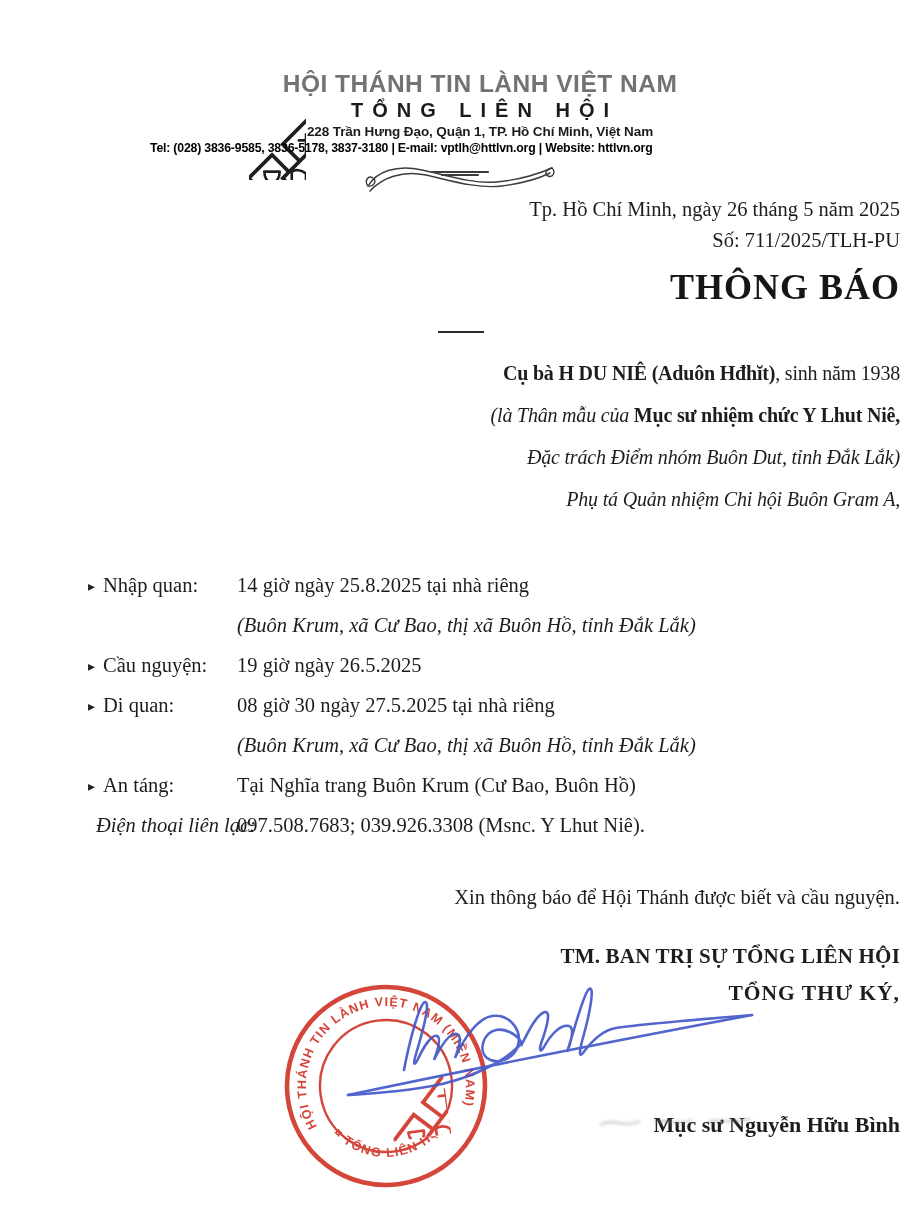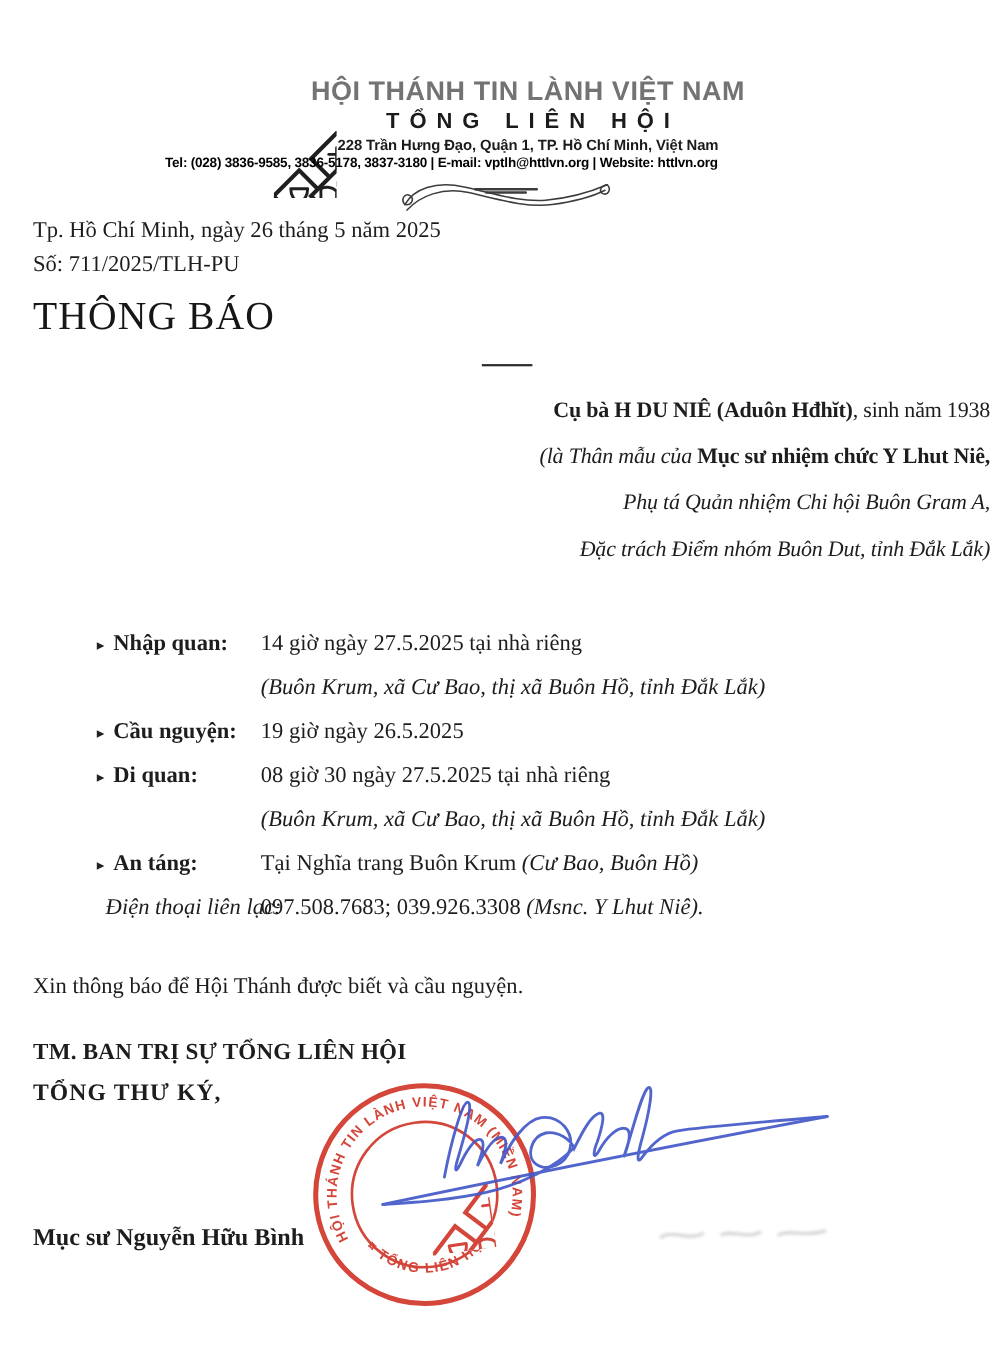--- a/index.html
+++ b/index.html
@@ -1,49 +1,49 @@
 <!DOCTYPE html>
 <html><head>
 <meta charset="utf-8">
 <style>
   html,body{margin:0;padding:0;background:#ffffff;}
   body{width:900px;height:1224px;position:relative;overflow:hidden;
        font-family:"Liberation Serif", serif;color:#1d1d1f;}
   .abs{position:absolute;}
   .sans{font-family:"Liberation Sans", sans-serif;}
-  .ctr{left:30px;right:0;text-align:left;}
+  .ctr{left:42px;right:0;text-align:right;}
   
   .lh-logo{left:192px;top:58px;width:114px;height:122px;color:#1f1f1f;}
   .org-name{left:260px;top:70px;width:440px;text-align:center;
             font-weight:bold;font-size:24.5px;letter-spacing:.5px;color:#737373;}
   .org-branch{left:260px;top:99px;width:440px;text-align:center;
               font-weight:bold;font-size:20px;letter-spacing:9px;text-indent:9px;color:#1b1b1b;}
   .org-addr{left:260px;top:124px;width:440px;text-align:center;
             font-weight:bold;font-size:13.5px;letter-spacing:-.1px;color:#1b1b1b;}
   .org-contact{left:150px;top:141px;width:660px;text-align:left;
                font-weight:bold;font-size:12.3px;letter-spacing:-.2px;color:#000000;}
   .flourish{left:362px;top:158px;width:196px;height:44px;}
   
   .place-date{top:198px;font-size:20.5px;}
   .ref-number{top:229px;font-size:20.5px;}
-  .doc-title{top:266px;font-size:36px;font-weight:normal;letter-spacing:1px;color:#161616;}
+  .doc-title{top:266px;font-size:36px;font-weight:bold;letter-spacing:1px;color:#161616;}
   .title-rule{left:438px;top:331px;width:46px;height:0;border-top:2.2px solid #2a2a2a;}
   
   .announce{top:352px;left:30px;right:0;text-align:right;
             font-size:20px;line-height:42px;letter-spacing:-.2px;}
   .announce .b{font-weight:bold;}
   .announce .i{font-style:italic;}
   
   .schedule{left:88px;top:574px;width:760px;font-size:20.5px;}
   .srow{position:relative;height:40px;white-space:nowrap;}
   .srow .blt{position:absolute;left:0;top:4px;font-size:14px;color:#222;}
-  .srow .lbl{position:absolute;left:15px;top:0;font-weight:bold;}
+  .srow .lbl{position:absolute;left:15px;top:0;font-weight:normal;}
   .srow .lbl-i{position:absolute;left:8px;top:0;font-style:italic;}
   .srow .val{position:absolute;left:149px;top:0;}
-  .srow .val .i{font-style:italic;}
+  .srow .val .i{}
   .srow .note{position:absolute;left:149px;top:0;font-style:italic;}
   
   .closing{top:886px;font-size:20.5px;}
   .sig-line1{top:944px;font-size:21px;font-weight:bold;letter-spacing:.2px;}
   .sig-line2{top:981px;font-size:21.5px;font-weight:bold;letter-spacing:1px;}
   .signer{top:1112px;font-size:22px;font-weight:bold;}
   .stamp{left:281px;top:981px;width:210px;height:210px;transform:rotate(-8deg);}
   .signature{left:238px;top:972px;width:525px;height:155px;}
   .bleed{left:595px;top:1103px;width:170px;height:40px;filter:blur(1.6px);opacity:.35;}
 </style>
@@ -96,29 +96,29 @@
 </div>
 
 <div class="abs ctr place-date">Tp. Hồ Chí Minh, ngày 26 tháng 5 năm 2025</div>
 <div class="abs ctr ref-number">Số: 711/2025/TLH-PU</div>
 <div class="abs ctr doc-title">THÔNG BÁO</div>
 <div class="abs title-rule"></div>
 
 <div class="abs announce">
   <div><span class="b">Cụ bà H DU NIÊ (Aduôn Hđhĭt)</span><span>, sinh năm 1938</span></div>
   <div><span class="i">(là Thân mẫu của </span><span class="b">Mục sư nhiệm chức Y Lhut Niê,</span></div>
+  <div class="i">Đặc trách Điểm nhóm Buôn Dut, tỉnh Đắk Lắk)</div>
   <div class="i">Phụ tá Quản nhiệm Chi hội Buôn Gram A,</div>
-  <div class="i">Đặc trách Điểm nhóm Buôn Dut, tỉnh Đắk Lắk)</div>
 </div>
 
 <div class="abs schedule">
   <div class="srow">
     <span class="blt">▸</span>
     <span class="lbl">Nhập quan:</span>
-    <span class="val">14 giờ ngày 27.5.2025 tại nhà riêng</span>
+    <span class="val">14 giờ ngày 25.8.2025 tại nhà riêng</span>
   </div>
   <div class="srow">
     <span class="note">(Buôn Krum, xã Cư Bao, thị xã Buôn Hồ, tỉnh Đắk Lắk)</span>
   </div>
   <div class="srow">
     <span class="blt">▸</span>
     <span class="lbl">Cầu nguyện:</span>
     <span class="val">19 giờ ngày 26.5.2025</span>
   </div>
   <div class="srow">

